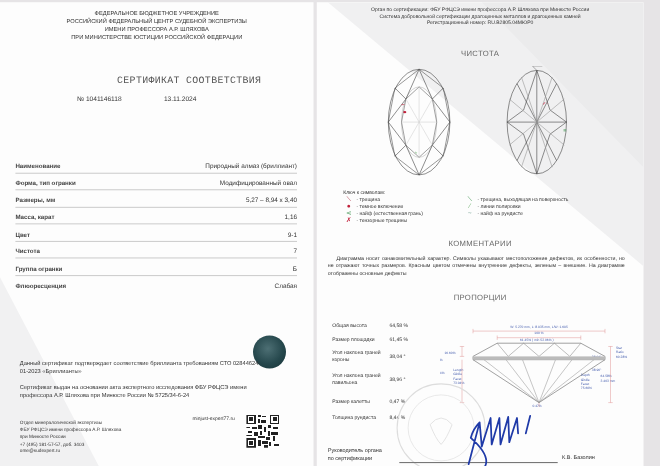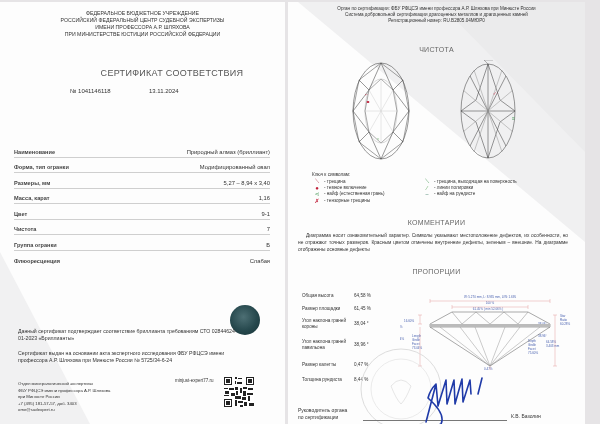--- a/index.html
+++ b/index.html
@@ -6,21 +6,21 @@
   html, body { width: 600px; height: 424px; overflow: hidden; background: #e6e4e6; }
   body { font-family: "Liberation Sans", "DejaVu Sans", sans-serif; color: #333; position: relative; }
 
   .page { position: absolute; top: 2px; background: #fdfdfd; overflow: hidden; }
   #left-page { left: 0; width: 285px; height: 422px; }
   #right-page { left: 288px; width: 297px; height: 422px; }
   .shade { position: absolute; pointer-events: none; }
 
   .center { text-align: center; }
   .org { position: absolute; top: 8px; left: 0; width: 285px; font-size: 5.2px; line-height: 7px; text-transform: uppercase; color: #333; }
-  .cert-title { position: absolute; top: 66px; left: 0; width: 344px; font-size: 9px; color: #555; letter-spacing: 0.3px; }
+  .cert-title { position: absolute; top: 66px; left: 0; width: 344px; font-size: 9px; color: #555; letter-spacing: 0.3px; font-family: Liberation Mono, monospace; }
   .cert-num { position: absolute; top: 86px; left: 70px; font-size: 6px; color: #333; }
   .cert-date { position: absolute; top: 86px; left: 149px; font-size: 6px; color: #333; }
 
   .props { position: absolute; top: 140px; left: 14px; width: 256px; }
   .prop-row { display: flex; justify-content: space-between; align-items: flex-end; height: 15.5px; border-bottom: 0.6px solid #cfcfcf; padding-bottom: 2px; }
   .prop-row:last-child { border-bottom: none; }
   .prop-label { font-size: 5.6px; color: #444; font-weight: bold; }
   .prop-val { font-size: 5.8px; color: #333; }
 
   .confirm { position: absolute; top: 326px; left: 18px; width: 220px; font-size: 5.2px; line-height: 7px; color: #333; }

